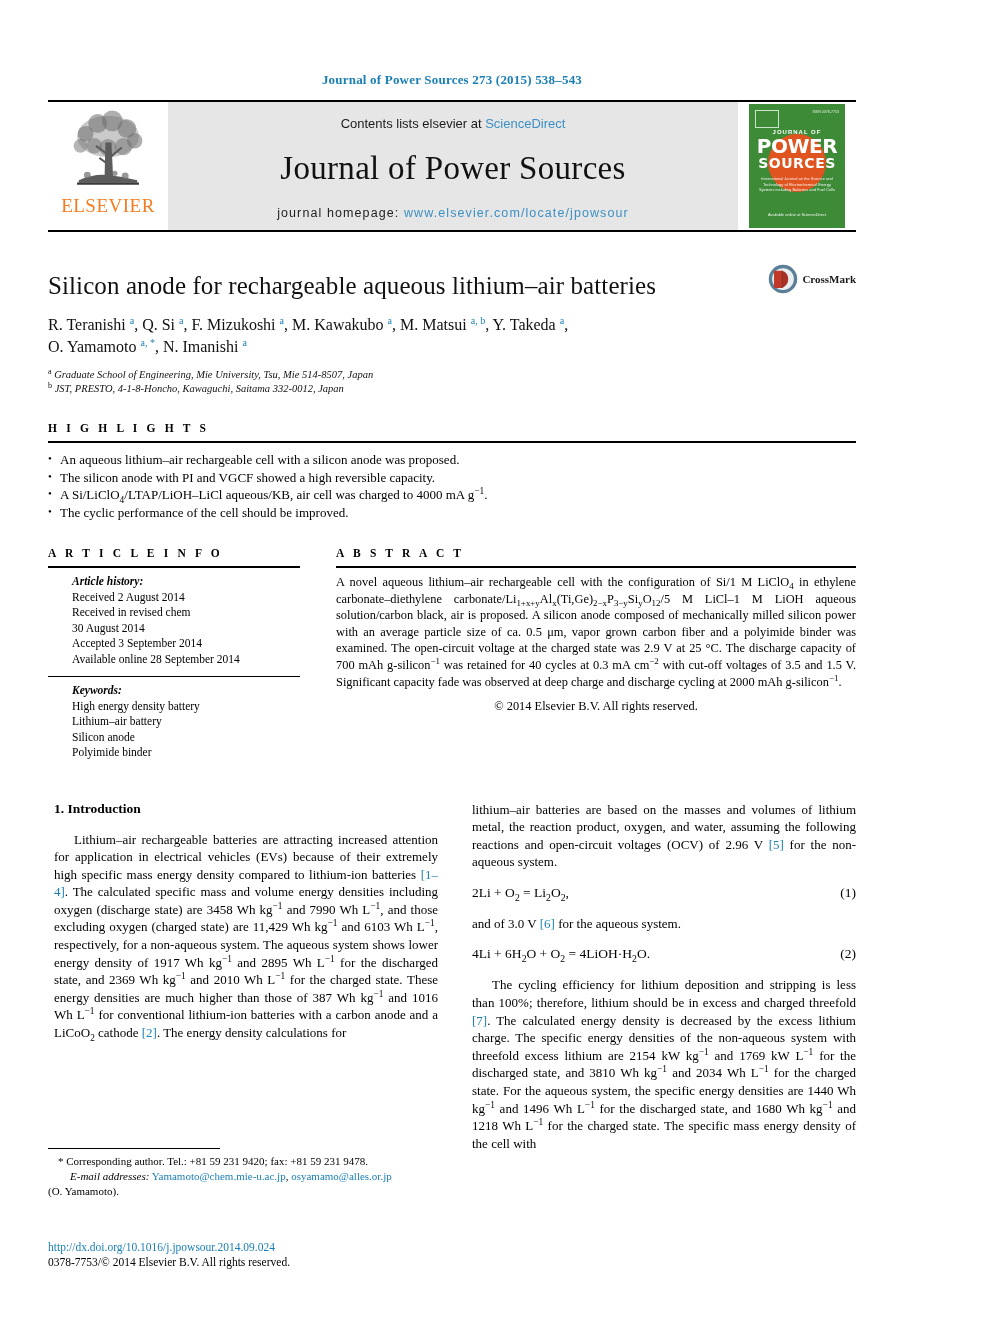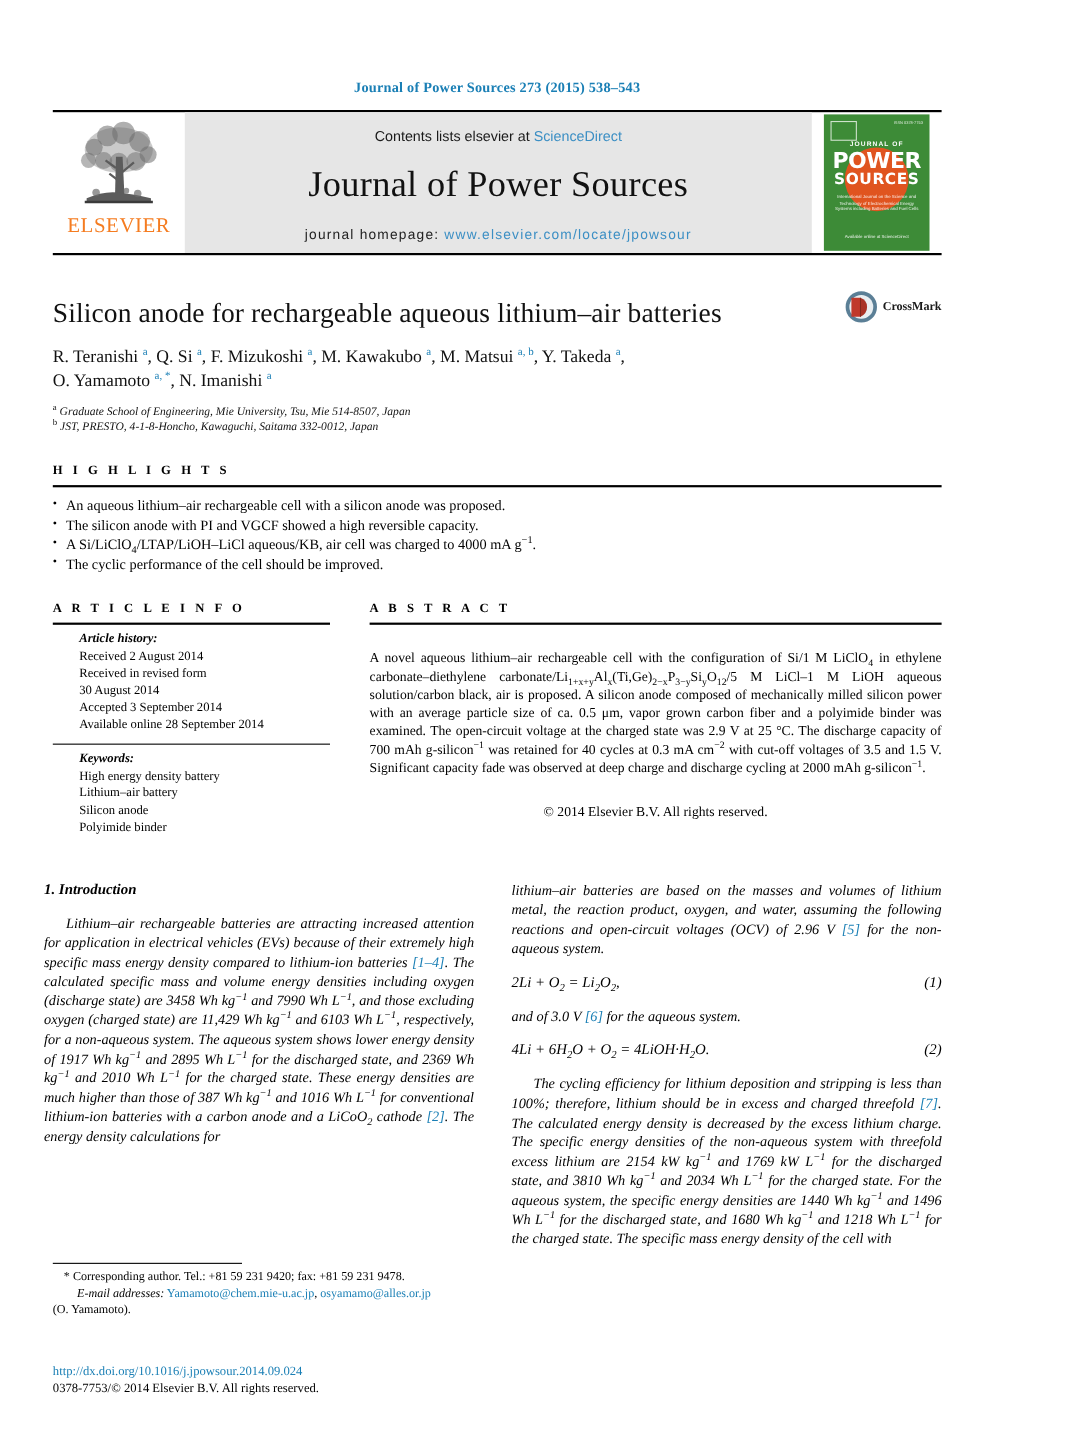--- a/index.html
+++ b/index.html
@@ -240,31 +240,30 @@
     margin-left: 24px;
   }
   .info-head { font-style: italic; font-weight: 600; }
   .info-rule { border-top: 1px solid #000; margin: 9px 0 0 0; }
 
   .abs-body {
     font-family: "Liberation Serif", serif;
     font-size: 12.4px;
     line-height: 16.6px;
     text-align: justify;
-    padding-top: 22px;
+    padding-top: 6px;
     hyphens: auto;
   }
   .abs-copy { text-align: center; margin-top: 2px; }
 
   
   .body-cols {
-    margin: 40px 48px 0 40px;
+    margin: 40px 48px 0 54px;
     display: flex;
     gap: 34px;
-    font-style: italic;
   }
   .bcol { flex: 1 1 0; min-width: 0; }
   h2.sec-num {
     font-family: "Liberation Serif", serif;
     font-size: 13.5px;
     font-weight: bold;
     margin: 0 0 14px 0;
   }
   .bcol p {
     font-family: "Liberation Serif", serif;
@@ -414,21 +413,21 @@
   </div>
 
   <div class="info-abstract">
 
     <div class="col-info">
       <div class="sec-label">A R T I C L E   I N F O</div>
       <div class="rule-thick"></div>
       <div class="info-body">
         <div class="info-head">Article history:</div>
         <div>Received 2 August 2014</div>
-        <div>Received in revised form</div>
+        <div>Received in revised chem</div>
         <div>30 August 2014</div>
         <div>Accepted 3 September 2014</div>
         <div>Available online 28 September 2014</div>
       </div>
       <div class="info-rule"></div>
       <div class="info-body">
         <div class="info-head">Keywords:</div>
         <div>High energy density battery</div>
         <div>Lithium–air battery</div>
         <div>Silicon anode</div>

